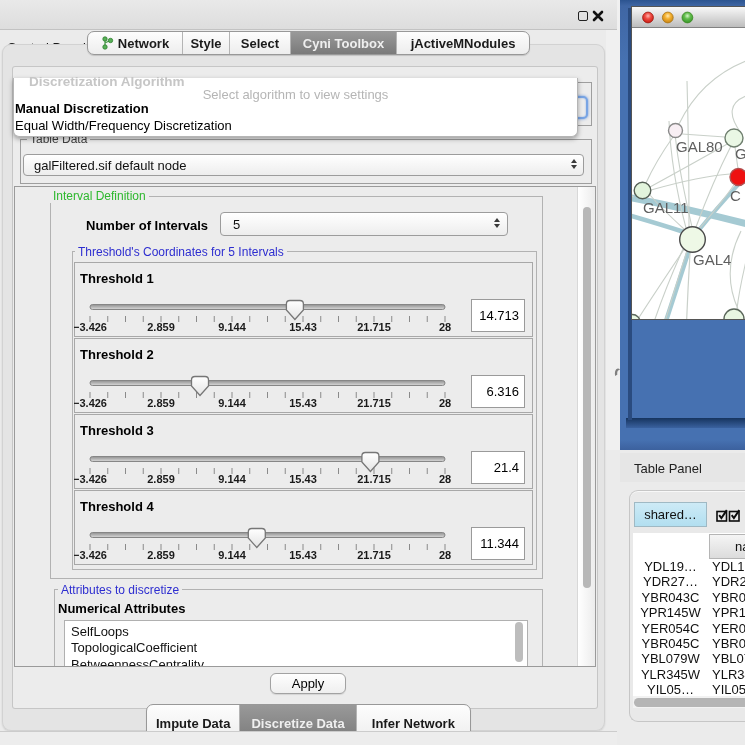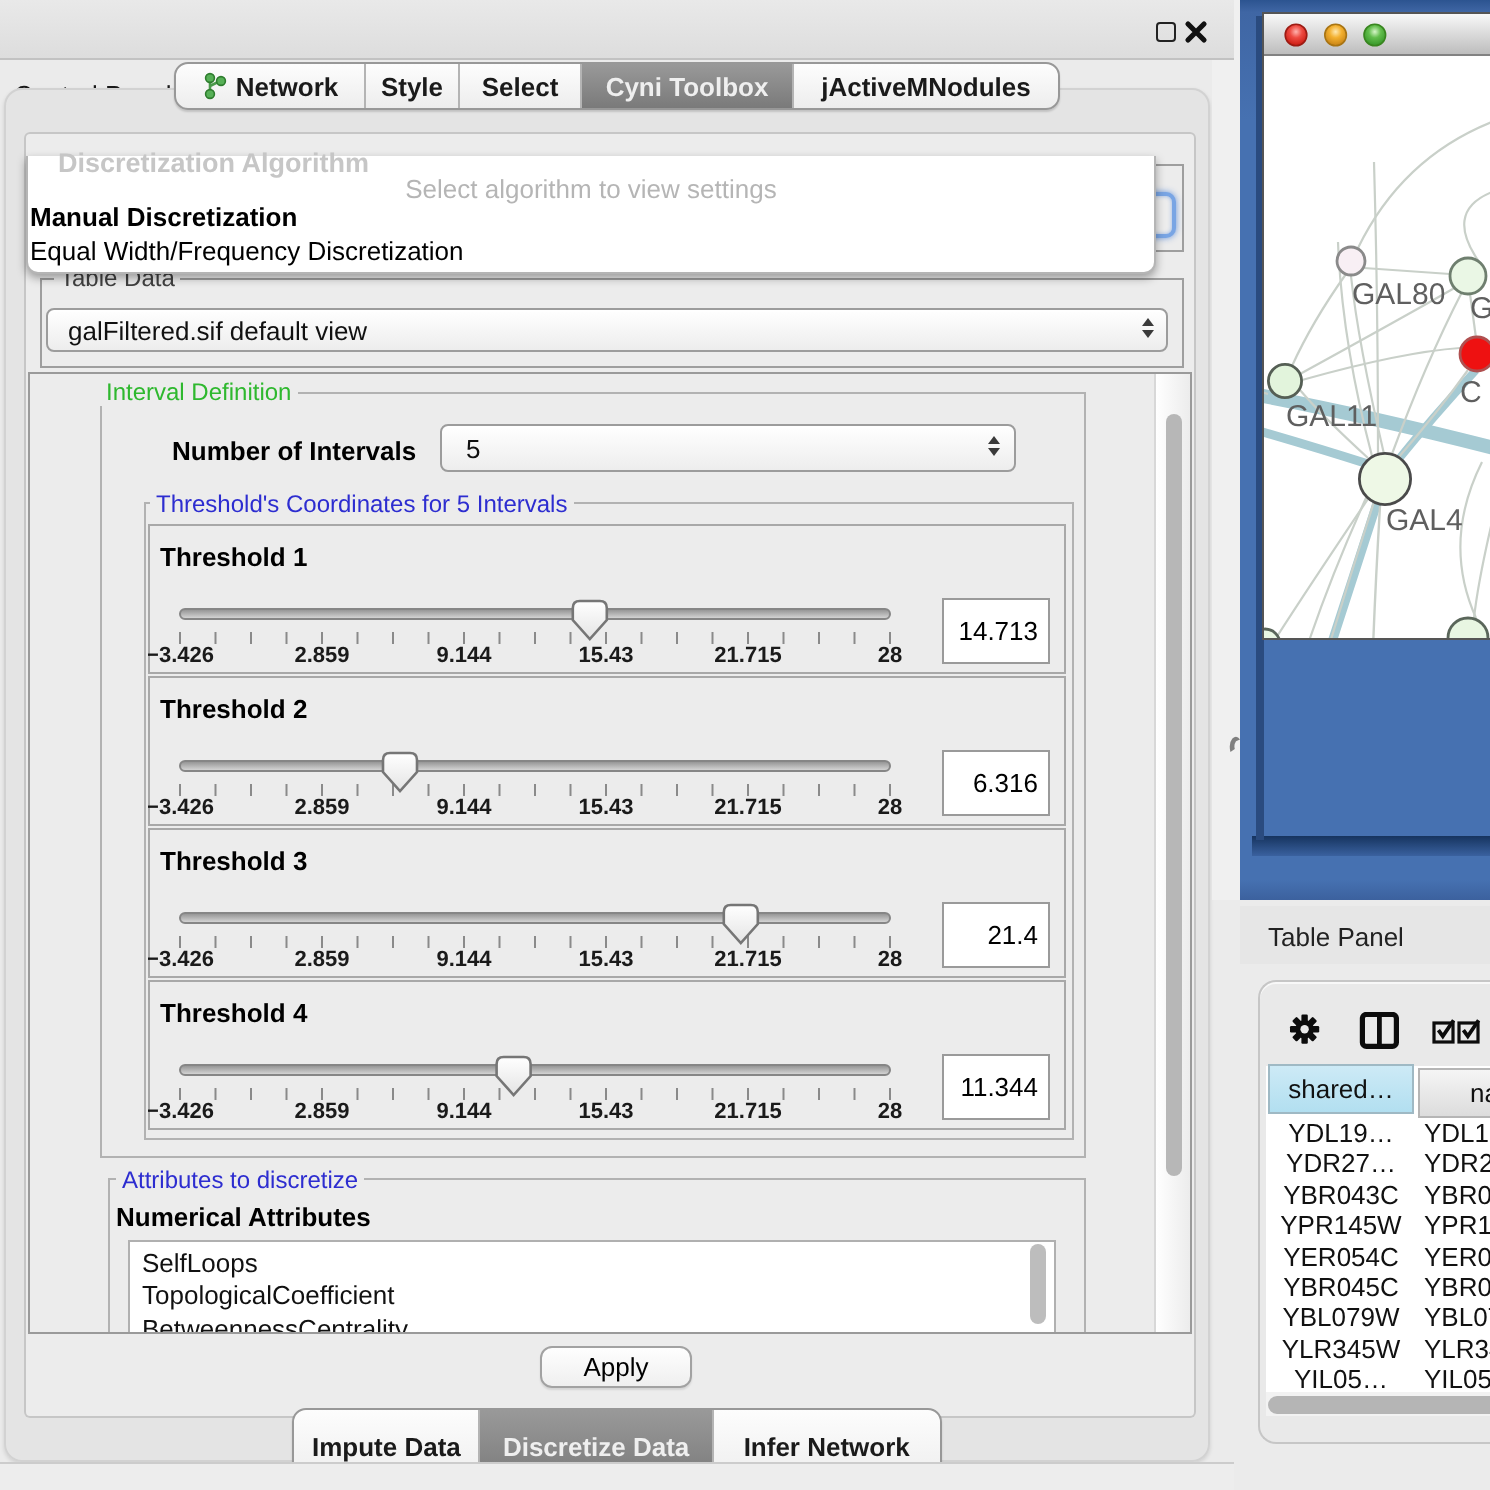--- a/index.html
+++ b/index.html
@@ -55,21 +55,21 @@
     <div class="sel" style="width:106px;">Cyni Toolbox</div>
     <div style="width:132px;">jActiveMNodules</div>
   </div>
 
   <div class="abs" style="left:20px;top:82px;width:572px;height:44px;border:1px solid #9e9e9e;"></div>
   <div class="abs" style="left:570px;top:96px;width:18px;height:23px;border-radius:5px;border:2.5px solid #79a5e4;background:#ededed;box-shadow:0 0 3px rgba(90,140,220,0.9), inset 0 0 2px rgba(90,140,220,0.6);"></div>
 
   <div class="abs" style="left:20px;top:139px;width:572px;height:45px;border:1px solid #9e9e9e;"></div>
   <div class="grouptitle" style="left:27px;top:133px;color:#404040;">Table Data</div>
   <div class="combo" style="left:23px;top:154px;width:561px;height:22px;"></div>
-  <div class="abs" style="left:34px;top:158px;font-size:13px;color:#111;">galFiltered.sif default view</div>
+  <div class="abs" style="left:34px;top:158px;font-size:13px;color:#111;">galFiltered.sif default node</div>
   <div class="stepper" style="left:571px;top:159px;">
       <div class="up"></div>
       <div class="dn"></div>
     </div>
 
   <div class="abs" style="left:14px;top:186px;width:582px;height:481px;border:1px solid #9a9a9a;background:#ececec;"></div>
 
   <div class="abs" style="left:577px;top:187px;width:18px;height:479px;background:linear-gradient(90deg,#ffffff,#ececec);border-left:1px solid #d8d8d8;"></div>
   <div class="abs" style="left:583px;top:207px;width:8px;height:381px;background:#b7b7b7;border-radius:4px;"></div>
 
@@ -322,21 +322,21 @@
     </g>
 
     <g transform="translate(85.5,4.5)">
       <rect x="0" y="1" width="9.5" height="9.5" fill="none" stroke="#0c0c0c" stroke-width="1.6"></rect>
       <path d="M2.2 4.6 L4.4 7.6 L9.8 -0.4" fill="none" stroke="#0c0c0c" stroke-width="1.9"></path>
     </g>
   </svg>
 
   <div class="abs" style="left:633px;top:533px;width:112px;height:175px;background:#fff;overflow:hidden;"></div>
 
-  <div class="abs" style="left:634px;top:532px;width:73px;height:25px;background:linear-gradient(#cdeaf6,#b2dff0);border:1px solid #9fb9c4;font-size:13px;color:#111;text-align:center;line-height:24px;">shared…</div>
+  <div class="abs" style="left:634px;top:502px;width:73px;height:25px;background:linear-gradient(#cdeaf6,#b2dff0);border:1px solid #9fb9c4;font-size:13px;color:#111;text-align:center;line-height:24px;">shared…</div>
   <div class="abs" style="left:709px;top:534px;width:36px;height:25px;background:linear-gradient(#f5f5f5,#dcdcdc);border:1px solid #b5b5b5;border-right:none;font-size:13px;color:#111;padding-left:25px;line-height:24px;overflow:hidden;">na</div>
 
   <div class="abs" style="left:634px;top:559px;width:73px;height:138px;font-size:13px;color:#111;text-align:center;line-height:15.4px;overflow:hidden;">YDL19…<br>YDR27…<br>YBR043C<br>YPR145W<br>YER054C<br>YBR045C<br>YBL079W<br>YLR345W<br>YIL05…</div>
   <div class="abs" style="left:712px;top:559px;width:33px;height:138px;font-size:13px;color:#111;line-height:15.4px;overflow:hidden;white-space:nowrap;">YDL194W<br>YDR277C<br>YBR043C<br>YPR145W<br>YER054C<br>YBR045C<br>YBL079W<br>YLR345W<br>YIL052C</div>
 
   <div class="abs" style="left:633px;top:696px;width:112px;height:12px;background:#f2f2f2;"></div>
   <div class="abs" style="left:634px;top:697.5px;width:111px;height:9.5px;background:#b5b5b5;border-radius:5px 0 0 5px;"></div>
 
   <svg class="abs" style="left:614px;top:368px;" width="8" height="9" viewBox="0 0 8 9">
     <path d="M1.2 8 Q0.2 3.5 2.2 1.2 Q4.4 -0.6 6 1.8 L4 2.6 Q2.8 4.4 3.4 6.5 Z" fill="#6b6b6b" opacity="0.85"></path>

